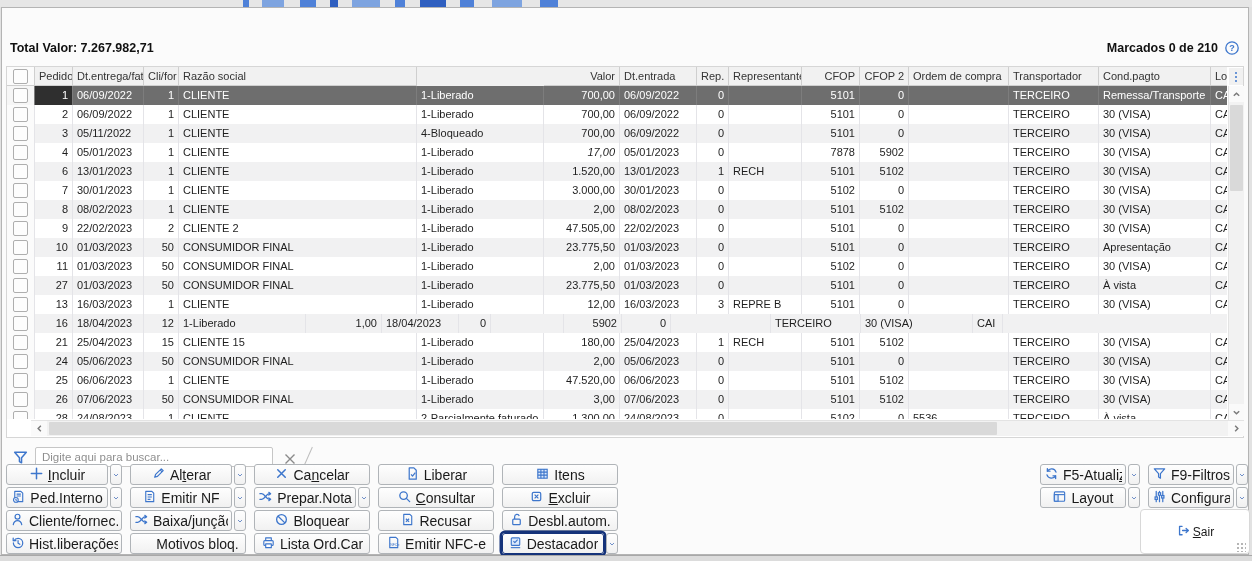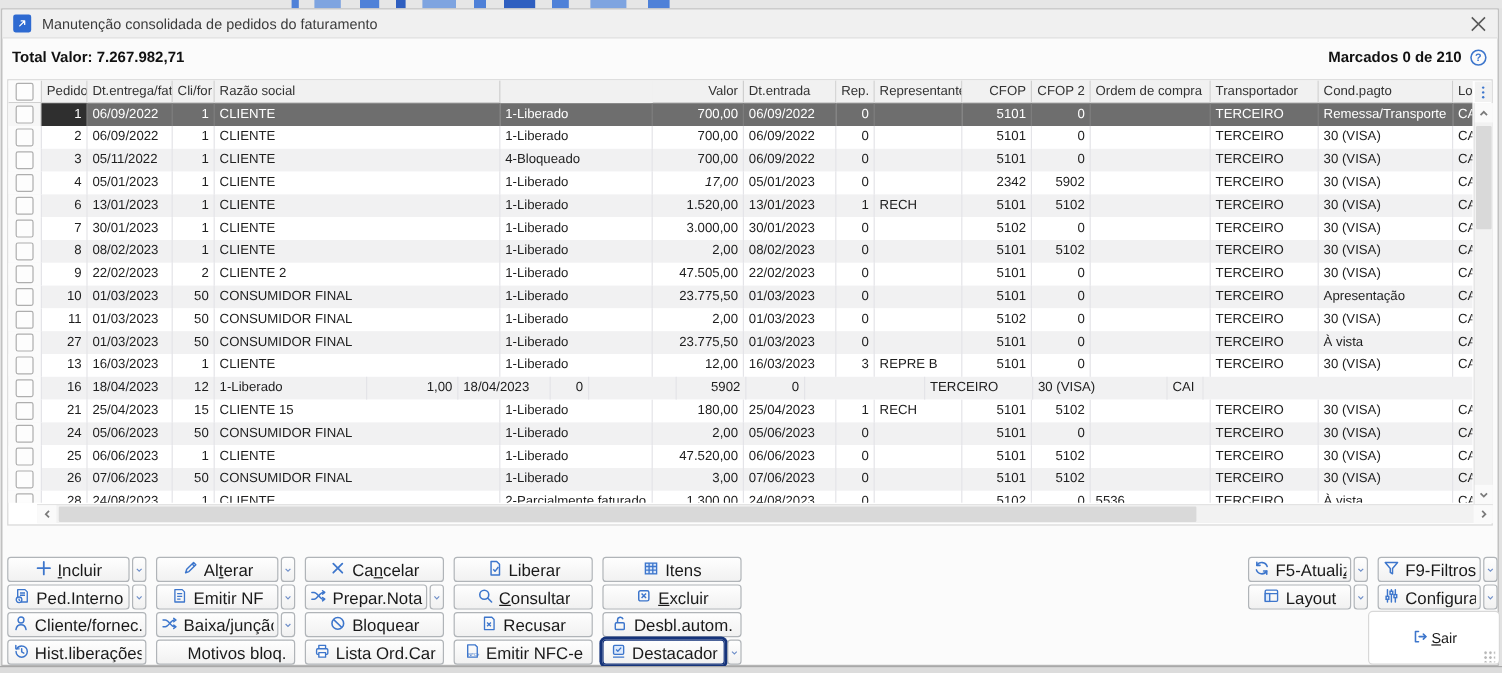--- a/index.html
+++ b/index.html
@@ -284,31 +284,20 @@
     <i class="frag" style="left:352px;width:28px;background:#7ea4e0"></i>
       <i class="frag" style="left:395px;width:10px"></i>
     <i class="frag" style="left:420px;width:26px;background:#2f5fc0"></i>
       <i class="frag" style="left:460px;width:14px"></i>
     <i class="frag" style="left:492px;width:30px;background:#7ea4e0"></i>
       <i class="frag" style="left:540px;width:18px"></i>
   </div>
 
   <div class="dialog">
 
-    <div class="titlebar">
-      <span class="appicon">
-          <svg width="11" height="11">
-            <use href="#app-arrow-icon"></use>
-          </svg>
-        </span>
-      <span class="ttl">Manutenção consolidada de pedidos do faturamento</span>
-      <span class="closex"><svg width="14" height="14">
-            <use href="#close-icon"></use>
-          </svg></span>
-    </div>
 
     <div class="total">Total Valor: 7.267.982,71</div>
     <div class="marked">Marcados 0 de 210</div>
     <span class="helpi"><svg width="16" height="16">
           <use href="#help-icon"></use>
         </svg></span>
 
     <div class="gridwrap">
       <div class="colsview">
         <div class="ghdr" id="ghdr">
@@ -398,21 +387,21 @@
               </div>
               <div class="gcell" style="width: 38px; text-align: right;">4</div>
               <div class="gcell" style="width: 71px; text-align: left;">05/01/2023</div>
               <div class="gcell" style="width: 35px; text-align: right;">1</div>
               <div class="gcell" style="width: 238px; text-align: left;">CLIENTE</div>
               <div class="gcell" style="width: 127px; text-align: left;">1-Liberado</div>
               <div class="gcell" style="width: 76px; text-align: right; font-style: italic;">17,00</div>
               <div class="gcell" style="width: 77px; text-align: left;">05/01/2023</div>
               <div class="gcell" style="width: 32px; text-align: right;">0</div>
               <div class="gcell" style="width: 73px; text-align: left;"></div>
-              <div class="gcell" style="width: 58px; text-align: right;">2342</div>
+              <div class="gcell" style="width: 58px; text-align: right;">7878</div>
               <div class="gcell" style="width: 49px; text-align: right;">5902</div>
               <div class="gcell" style="width: 100px; text-align: left;"></div>
               <div class="gcell" style="width: 90px; text-align: left;">TERCEIRO</div>
               <div class="gcell" style="width: 112px; text-align: left;">30 (VISA)</div>
               <div class="gcell" style="width: 30px; text-align: left;">CAI</div>
             </div>
             <div class="grow alt">
               <div class="gcell cbcell">
                 <div class="cbx"></div>
               </div>
@@ -719,20 +708,30 @@
           </div>
         <div class="hthumb"></div>
         <div class="sbtn" style="right:0">
             <svg class="schev">
               <use href="#chev-right"></use>
             </svg>
           </div>
       </div>
     </div>
 
+    <div class="findrow">
+      <span class="funnel"><svg width="17" height="17">
+            <use href="#funnel-blue-icon"></use>
+          </svg></span>
+      <input class="findinput" type="text" placeholder="Digite aqui para buscar..." style="">
+      <span class="clearx"><svg width="12" height="12">
+            <use href="#clear-x-icon"></use>
+          </svg></span>
+      <span class="slash"></span>
+    </div>
 
     <div class="lbtns" id="lbtns">
         <div class="bcell">
           <button class="abtn">
             <span><svg class="bi">
                 <use href="#plus-icon"></use>
               </svg></span>
             <span class="blbl"><u>I</u>ncluir</span>
           </button>
           <button class="ddbtn">

